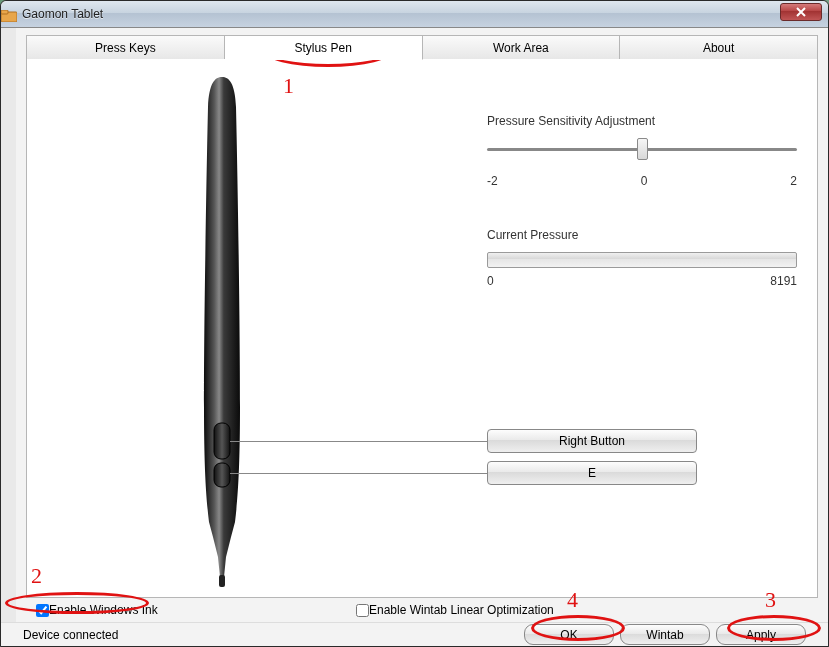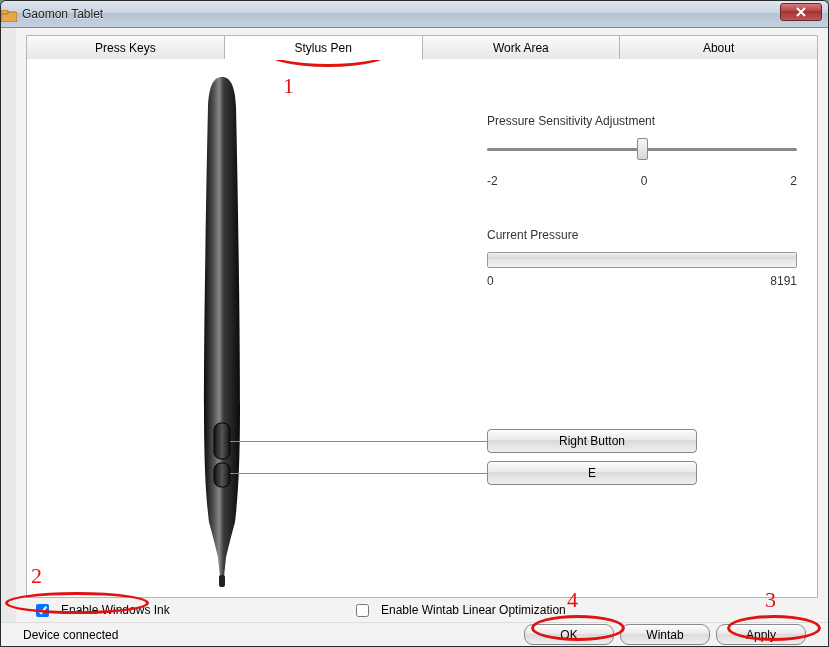--- a/index.html
+++ b/index.html
@@ -69,21 +69,21 @@
     border: 1px solid #888; border-radius: 4px;
     background: linear-gradient(to bottom, #fdfdfd 0%, #eaeaea 45%, #dadada 46%, #efefef 100%);
     font-size: 12px; cursor: pointer;
   }
   .pen-lead { position: absolute; height: 1px; background: #888; }
 
   .bottom-row {
     height: 24px; background: #f3f3f3; display: flex; align-items: center;
     padding: 0 10px; position: relative; font-size: 12px;
   }
-  .bottom-row .cb { display: flex; align-items: center; gap: 12px; }
+  .bottom-row .cb { display: flex; align-items: center; gap: 0; }
   .bottom-row input[type=checkbox] { width: 13px; height: 13px; }
   .bottom-row .cb2 { position: absolute; left: 330px; }
 
   .status-row {
     height: 24px; background: #f3f3f3; border-top: 1px solid #ddd;
     display: flex; align-items: center; padding: 0 22px; font-size: 12px;
     justify-content: space-between;
   }
   .status-buttons { display: flex; gap: 6px; }
   .dlg-btn {

